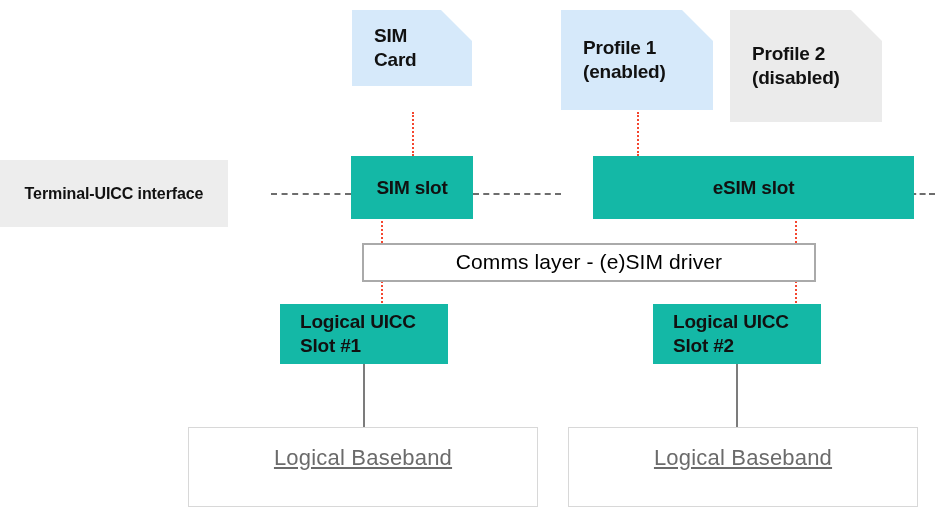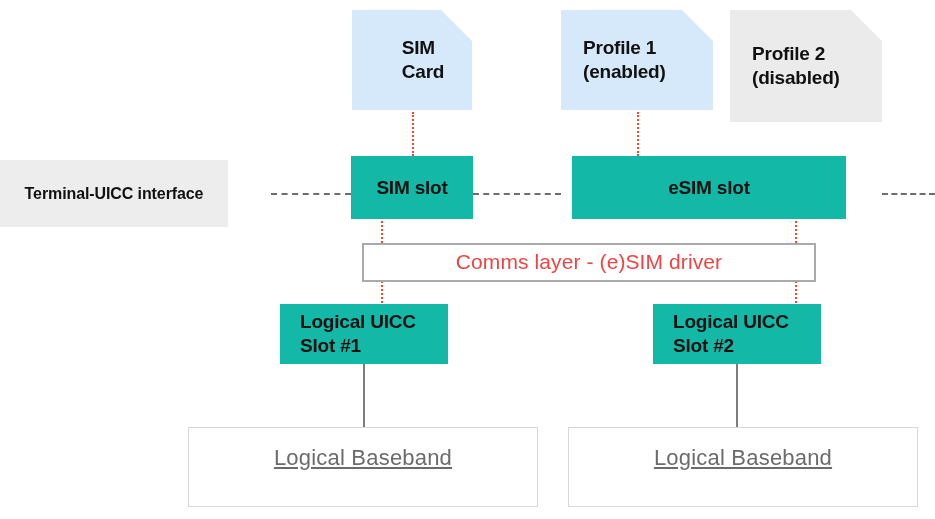--- a/index.html
+++ b/index.html
@@ -62,21 +62,21 @@
     font-weight: bold;
     font-size: 16px;
     justify-content: center;
     letter-spacing: -0.1px;
   }
 
   
   .outline-box {
     background: #ffffff;
     border: 2px solid #aaaaaa;
-    color: #ef4444;
+    color: #000000;
     font-size: 21px;
     justify-content: center;
     letter-spacing: 0.1px;
   }
 
   
   .baseband {
     background: #ffffff;
     border: 1px solid #d8d8d8;
     color: #6b6b6b;
@@ -103,21 +103,21 @@
     position: absolute;
     width: 0;
     border-left: 2px solid #7c7c7c;
   }
 </style>
 </head>
 <body>
 
 <div id="canvas">
 
-  <div class="node card card-blue" style="left:352px; top:10px; width:120px; height:100px;justify-content:center;">
+  <div class="node card card-blue" style="left:352px; top:10px; width:120px; height:76px;">
     <span class="label">SIM
 Card</span>
   </div>
 
   <div class="node card card-blue" style="left:561px; top:10px; width:152px; height:100px;">
     <span class="label">Profile 1
 (enabled)</span>
   </div>
 
   <div class="node card card-gray" style="left:730px; top:10px; width:152px; height:112px;">
@@ -134,21 +134,21 @@
   </div>
 
   <div class="hline-dashed" style="left:271px; top:193px; width:80px;"></div>
   <div class="hline-dashed" style="left:473px; top:193px; width:88px;"></div>
   <div class="hline-dashed" style="left:882px; top:193px; width:53px;"></div>
 
   <div class="node slot slot-center" style="left:351px; top:156px; width:122px; height:63px;">
     <span class="label">SIM slot</span>
   </div>
 
-  <div class="node slot slot-center" style="left:572px; top:156px; width:274px; height:63px;">
+  <div class="node slot slot-center" style="left:593px; top:156px; width:321px; height:63px;">
     <span class="label">eSIM slot</span>
   </div>
 
   <div class="vline-dotted" style="left:381px; top:221px; height:86px;"></div>
   <div class="vline-dotted" style="left:795px; top:221px; height:86px;"></div>
 
   <div class="node outline-box" style="left:362px; top:243px; width:454px; height:39px;">
     <span class="label">Comms layer - (e)SIM driver</span>
   </div>
 

